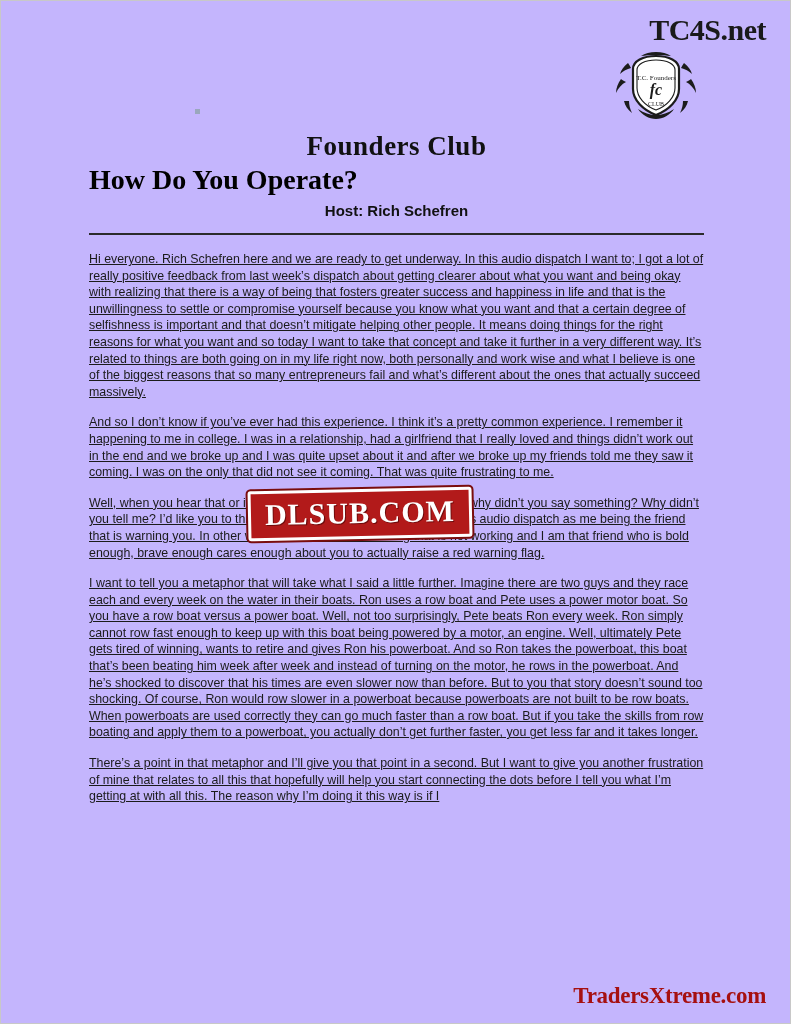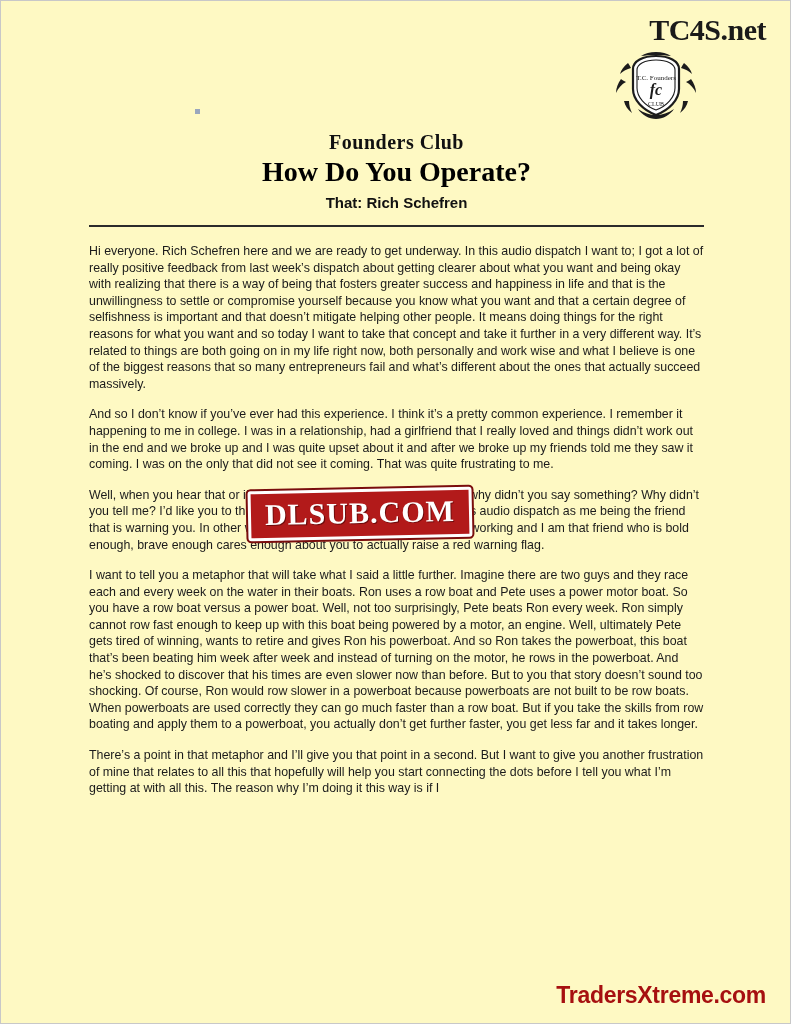--- a/index.html
+++ b/index.html
@@ -12,41 +12,41 @@
     height: 1024px;
     position: relative;
     font-family: "Liberation Sans", sans-serif;
     overflow: hidden;
   }
   .page {
     position: absolute;
     left: 0; top: 0;
     width: 791px;
     height: 1024px;
-    background: #fef9c3;
+    background: #c4b5fd;
     border: 1px solid #c8c8c8;
     box-sizing: border-box;
   }
   
   .brand-top {
     position: absolute;
     top: 12px;
     right: 24px;
     font-family: "Liberation Serif", serif;
     font-weight: bold;
     font-size: 30px;
     color: #1a1a1a;
     letter-spacing: -0.5px;
   }
   
   .brand-bottom {
     position: absolute;
     bottom: 14px;
     right: 24px;
-    font-family: Liberation Sans, sans-serif;
+    font-family: Liberation Serif, serif;
     font-weight: bold;
     font-size: 23px;
     color: #a61010;
     letter-spacing: -0.3px;
   }
   .content {
     position: absolute;
     left: 88px;
     top: 48px;
     width: 615px;
@@ -59,27 +59,26 @@
     display: inline-block;
     width: 96px;
     height: 74px;
     position: relative;
   }
   .crest svg { display: block; }
   .club-name {
     text-align: center;
     font-family: "Liberation Serif", serif;
     font-weight: bold;
-    font-size: 20px;
+    font-size: 27px;
     color: #111;
     letter-spacing: 0.5px;
     margin: 4px 0 2px 0;
   }
   .doc-title {
-    text-align: center;
     font-family: "Liberation Serif", serif;
     font-weight: bold;
     font-size: 28px;
     color: #000;
     margin: 2px 0 6px 0;
   }
   .host-line {
     text-align: center;
     font-family: "Liberation Sans", sans-serif;
     font-weight: bold;
@@ -93,20 +92,21 @@
     margin: 10px 0 16px 0;
     width: 100%;
   }
   .body-text p {
     font-family: "Liberation Sans", sans-serif;
     font-size: 12.4px;
     line-height: 16.6px;
     color: #1b1b1b;
     margin: 0 0 14px 0;
     text-align: left;
+    text-decoration: underline;
   }
   .footer {
     position: absolute;
     left: 88px;
     right: 88px;
     bottom: 72px;
     height: 22px;
   }
   .footer-line {
     position: absolute;
@@ -180,21 +180,21 @@
           <text x="48" y="31" text-anchor="middle" font-family="Liberation Serif, serif" font-size="7" fill="#1c1c1c">T.C. Founders</text>
           <text x="48" y="46" text-anchor="middle" font-family="Liberation Serif, serif" font-size="16" font-weight="bold" font-style="italic" fill="#1c1c1c">fc</text>
           <text x="48" y="57" text-anchor="middle" font-family="Liberation Serif, serif" font-size="6" fill="#1c1c1c">CLUB</text>
           <path d="M30 60c6 4 12 6 18 6s12-2 18-6c-4 6-11 10-18 10s-14-4-18-10z" fill="#1c1c1c"></path>
         </svg>
       </div>
     </div>
 
     <div class="club-name">Founders Club</div>
     <div class="doc-title">How Do You Operate?</div>
-    <div class="host-line">That:  Rich Schefren</div>
+    <div class="host-line">Host:  Rich Schefren</div>
 
     <hr class="rule">
 
     <div class="body-text">
       <p>Hi everyone.  Rich Schefren here and we are ready to get underway.  In this audio dispatch I want to; I got a lot of really positive feedback from last week’s dispatch about getting clearer about what you want and being okay with realizing that there is a way of being that fosters greater success and happiness in life and that is the unwillingness to settle or compromise yourself because you know what you want and that a certain degree of selfishness is important and that doesn’t mitigate helping other people. It means doing things for the right reasons for what you want and so today I want to take that concept and take it further in a very different way.  It’s related to things are both going on in my life right now, both personally and work wise and what I believe is one of the biggest reasons that so many entrepreneurs fail and what’s different about the ones that actually succeed massively.</p>
       <p>And so I don’t know if you’ve ever had this experience.  I think it’s a pretty common experience.  I remember it happening to me in college.  I was in a relationship, had a girlfriend that I really loved and things didn’t work out in the end and we broke up and I was quite upset about it and after we broke up my friends told me they saw it coming.  I was on the only that did not see it coming.  That was quite frustrating to me.</p>
       <p>Well, when you hear that or if you’ve been there, your first reaction is why didn’t you say something? Why didn’t you tell me?  I’d like you to think of what I have to say here, now on this audio dispatch as me being the friend that is warning you.  In other words, that there is something that is not working and I am that friend who is bold enough, brave enough cares enough about you to actually raise a red warning flag.</p>
       <p>I want to tell you a metaphor that will take what I said a little further.  Imagine there are two guys and they race each and every week on the water in their boats.  Ron uses a row boat and Pete uses a power motor boat.  So you have a row boat versus a power boat.  Well, not too surprisingly, Pete beats Ron every week.  Ron simply cannot row fast enough to keep up with this boat being powered by a motor, an engine.  Well, ultimately Pete gets tired of winning, wants to retire and gives Ron his powerboat.  And so Ron takes the powerboat, this boat that’s been beating him week after week and instead of turning on the motor, he rows in the powerboat.  And he’s shocked to discover that his times are even slower now than before.  But to you that story doesn’t sound too shocking.  Of course, Ron would row slower in a powerboat because powerboats are not built to be row boats.  When powerboats are used correctly they can go much faster than a row boat. But if you take the skills from row boating and apply them to a powerboat, you actually don’t get further faster, you get less far and it takes longer.</p>
       <p>There’s a point in that metaphor and I’ll give you that point in a second.  But I want to give you another frustration of mine that relates to all this that hopefully will help you start connecting the dots before I tell you what I’m getting at with all this.  The reason why I’m doing it this way is if I</p>
     </div>

